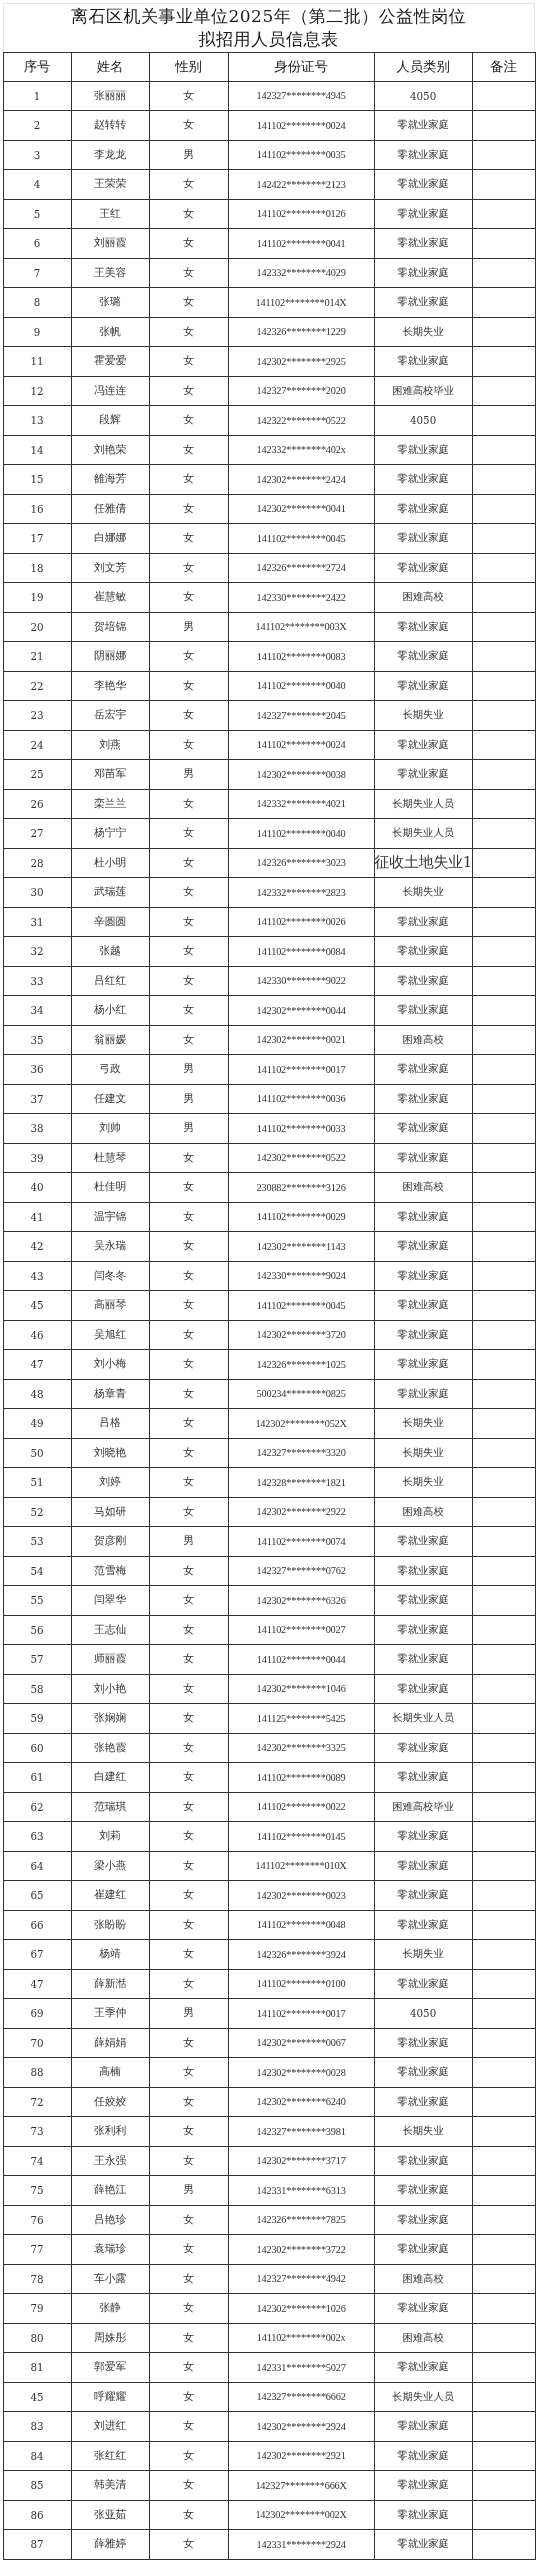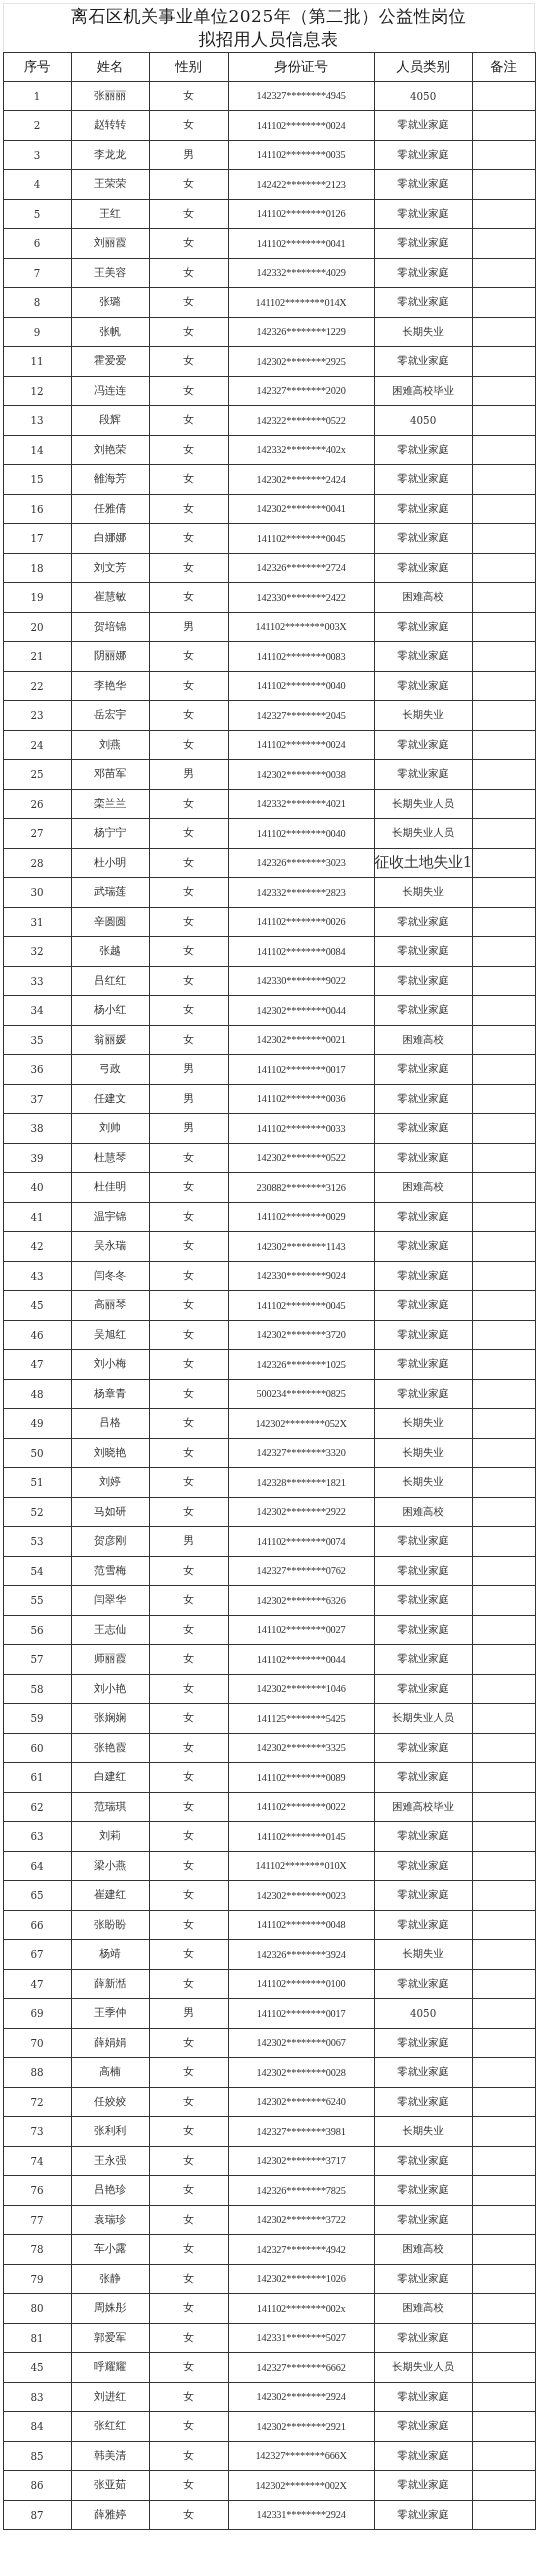--- a/index.html
+++ b/index.html
@@ -612,20 +612,28 @@
         </tr>
         <tr>
           <td class="c-idx">74</td>
           <td class="c-name">王永强</td>
           <td class="c-gender">女</td>
           <td class="c-id">142302********3717</td>
           <td class="c-cat">零就业家庭</td>
           <td class="c-note"></td>
         </tr>
         <tr>
+          <td class="c-idx">75</td>
+          <td class="c-name">薛艳江</td>
+          <td class="c-gender">男</td>
+          <td class="c-id">142331********6313</td>
+          <td class="c-cat">零就业家庭</td>
+          <td class="c-note"></td>
+        </tr>
+        <tr>
           <td class="c-idx">76</td>
           <td class="c-name">吕艳珍</td>
           <td class="c-gender">女</td>
           <td class="c-id">142326********7825</td>
           <td class="c-cat">零就业家庭</td>
           <td class="c-note"></td>
         </tr>
         <tr>
           <td class="c-idx">77</td>
           <td class="c-name">袁瑞珍</td>

